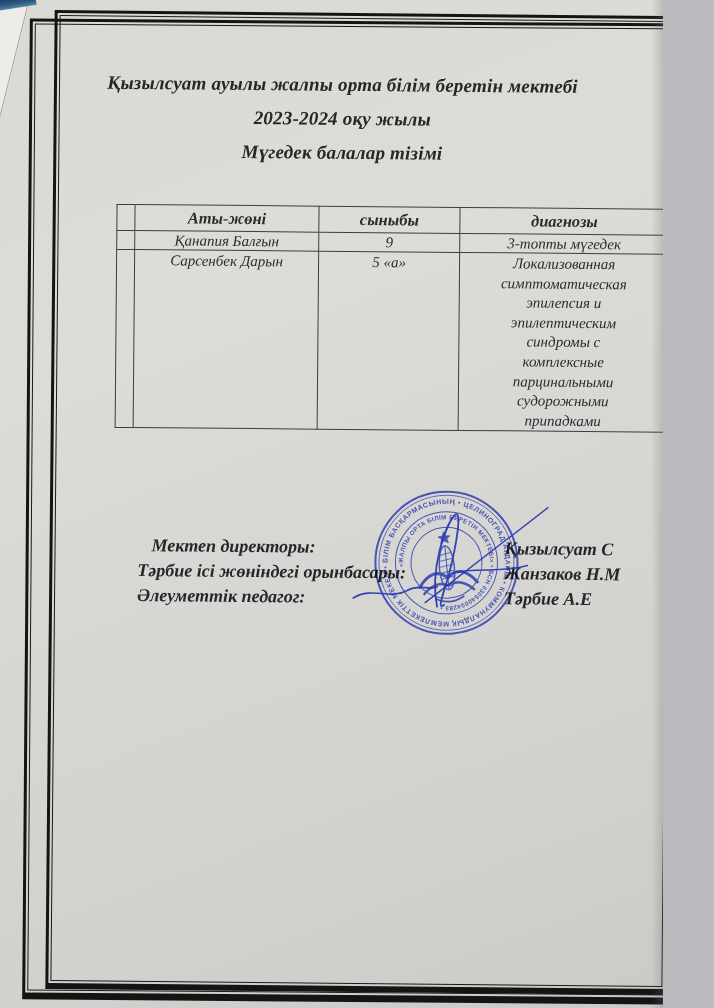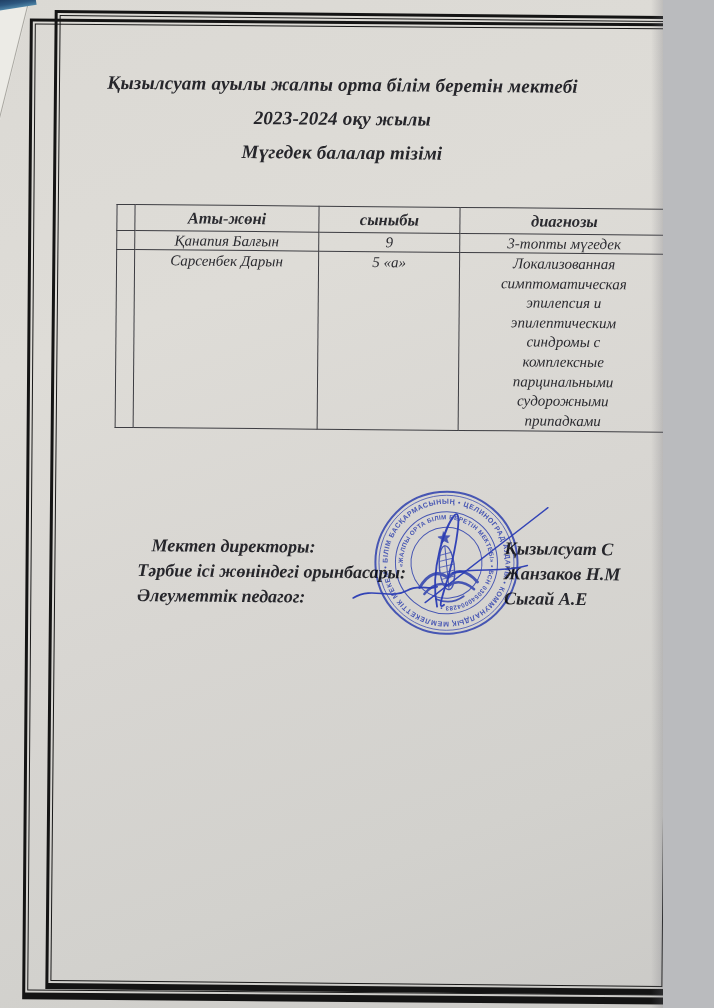--- a/index.html
+++ b/index.html
@@ -98,21 +98,21 @@
       <div class="sign-row">
         <span class="sign-role">Мектеп директоры:</span>
         <span class="sign-name">Қызылсуат С</span>
       </div>
       <div class="sign-row">
         <span class="sign-role">Тәрбие ісі жөніндегі орынбасары:</span>
         <span class="sign-name">Жанзаков Н.М</span>
       </div>
       <div class="sign-row">
         <span class="sign-role">Әлеуметтік педагог:</span>
-        <span class="sign-name">Сыгай А.Е</span>
+        <span class="sign-name">Тәрбие А.Е</span>
       </div>
     </div>
 
     <svg class="stamp" width="152" height="152" viewBox="0 0 152 152">
       <defs>
         <path id="arcOuter" d="M 76,76 m -59,0 a 59,59 0 1,1 118,0 a 59,59 0 1,1 -118,0"></path>
         <path id="arcInner" d="M 76,76 m -43.5,0 a 43.5,43.5 0 1,1 87,0 a 43.5,43.5 0 1,1 -87,0"></path>
       </defs>
       <g fill="none" stroke="#3a4bb0">
         <circle cx="76" cy="76" r="71" stroke-width="2"></circle>

